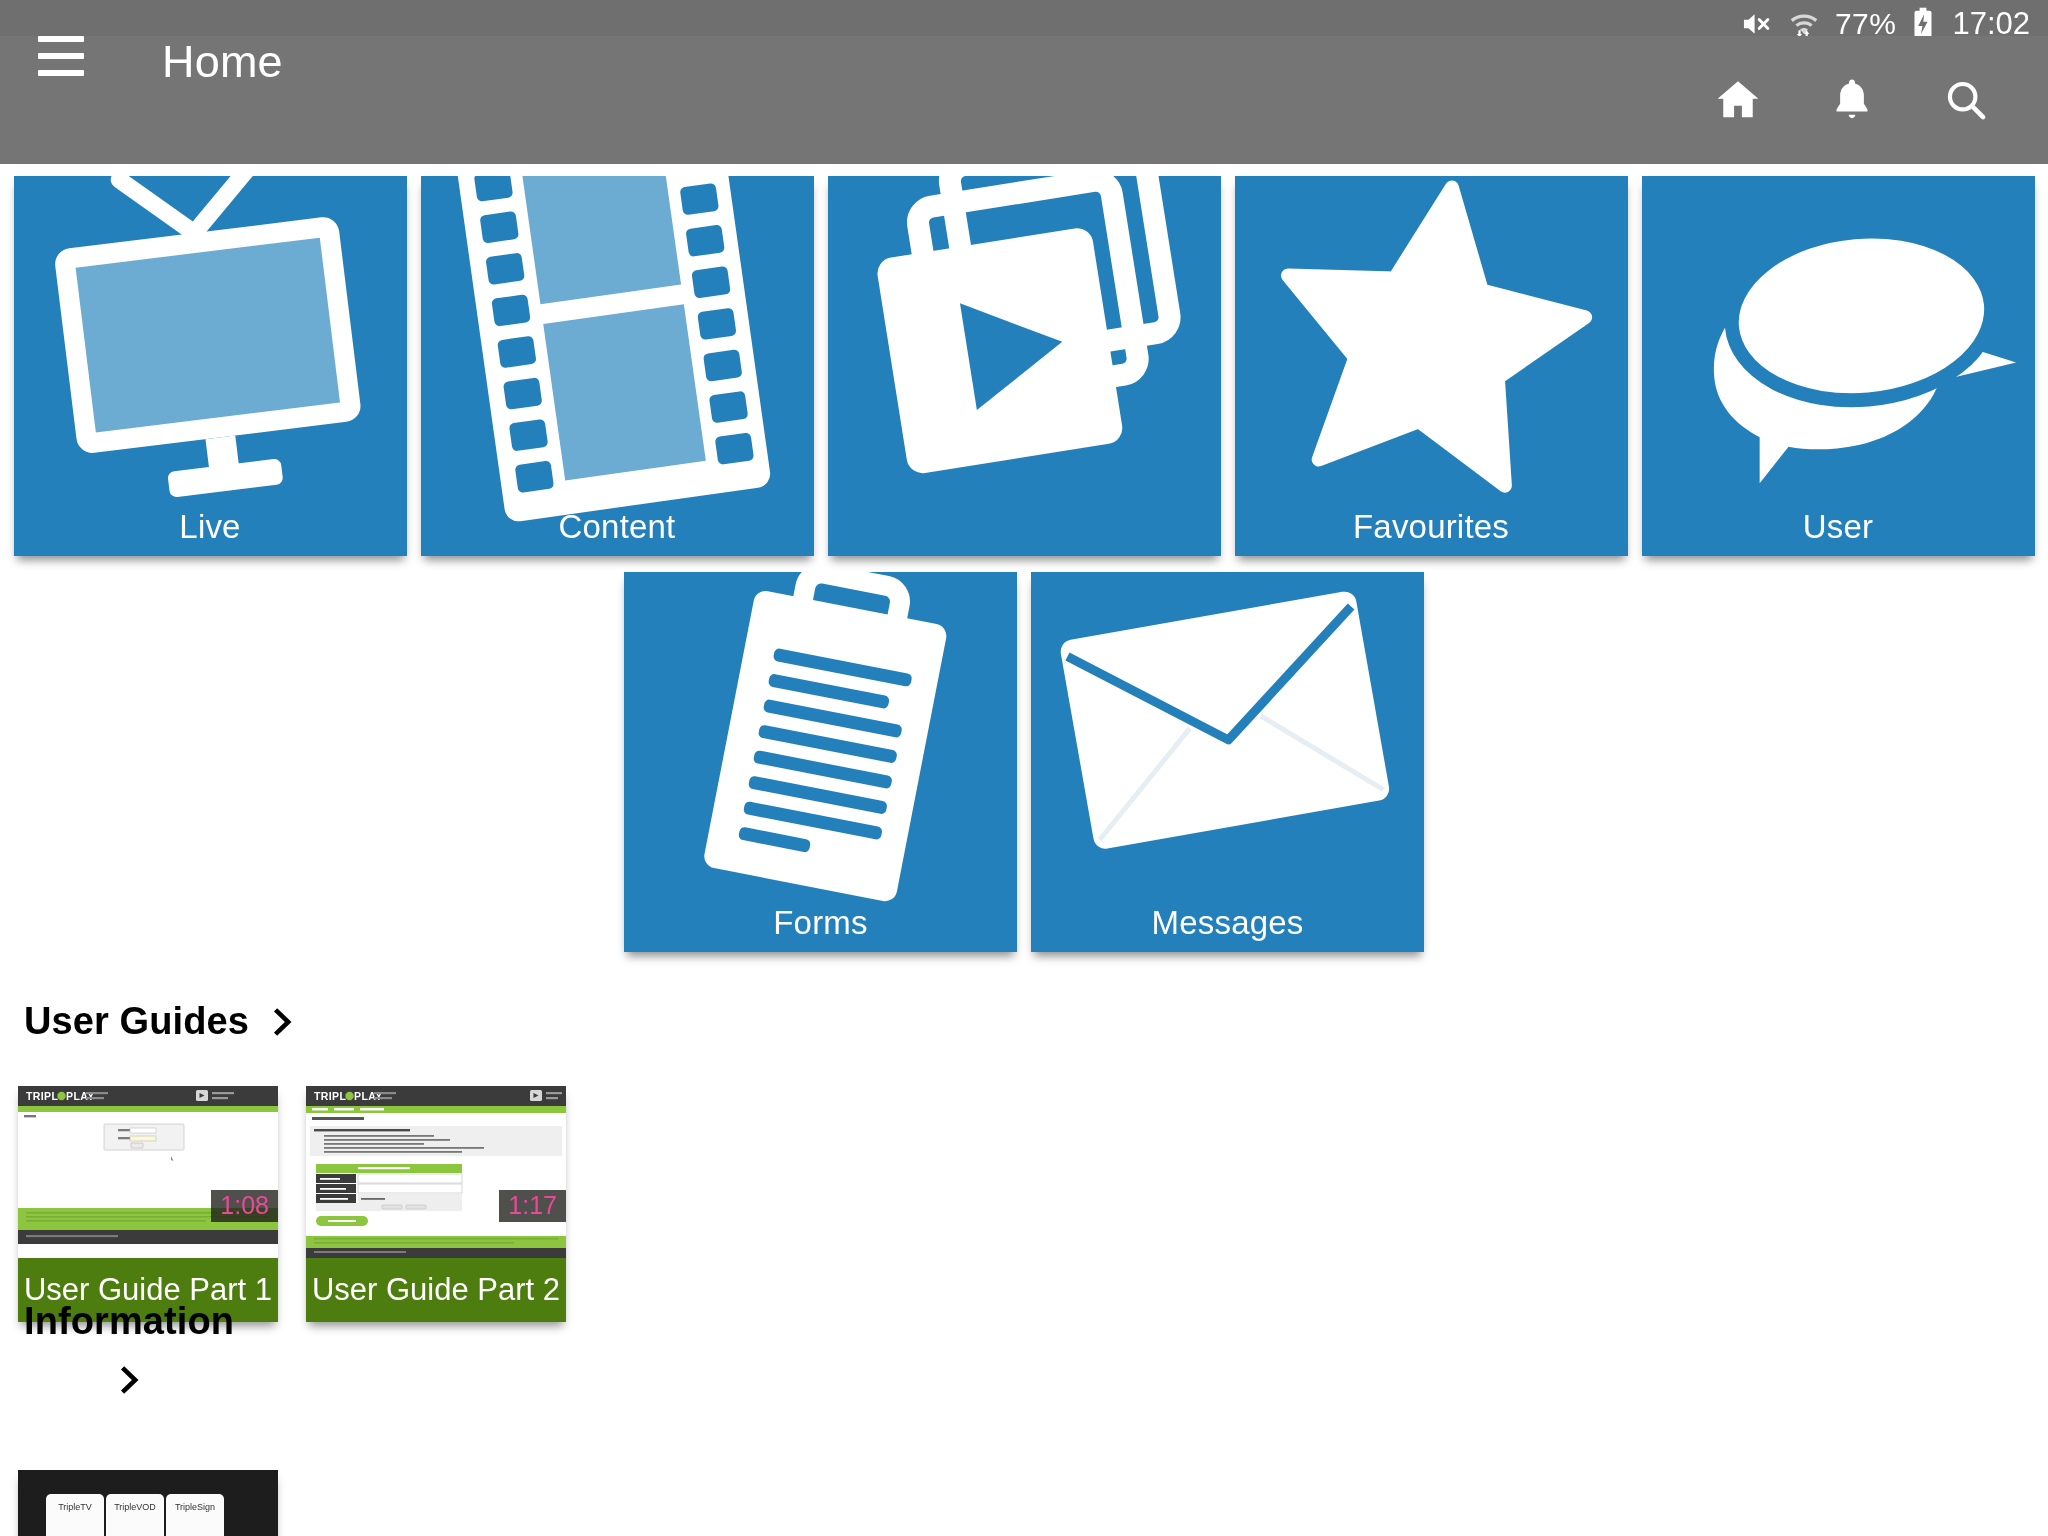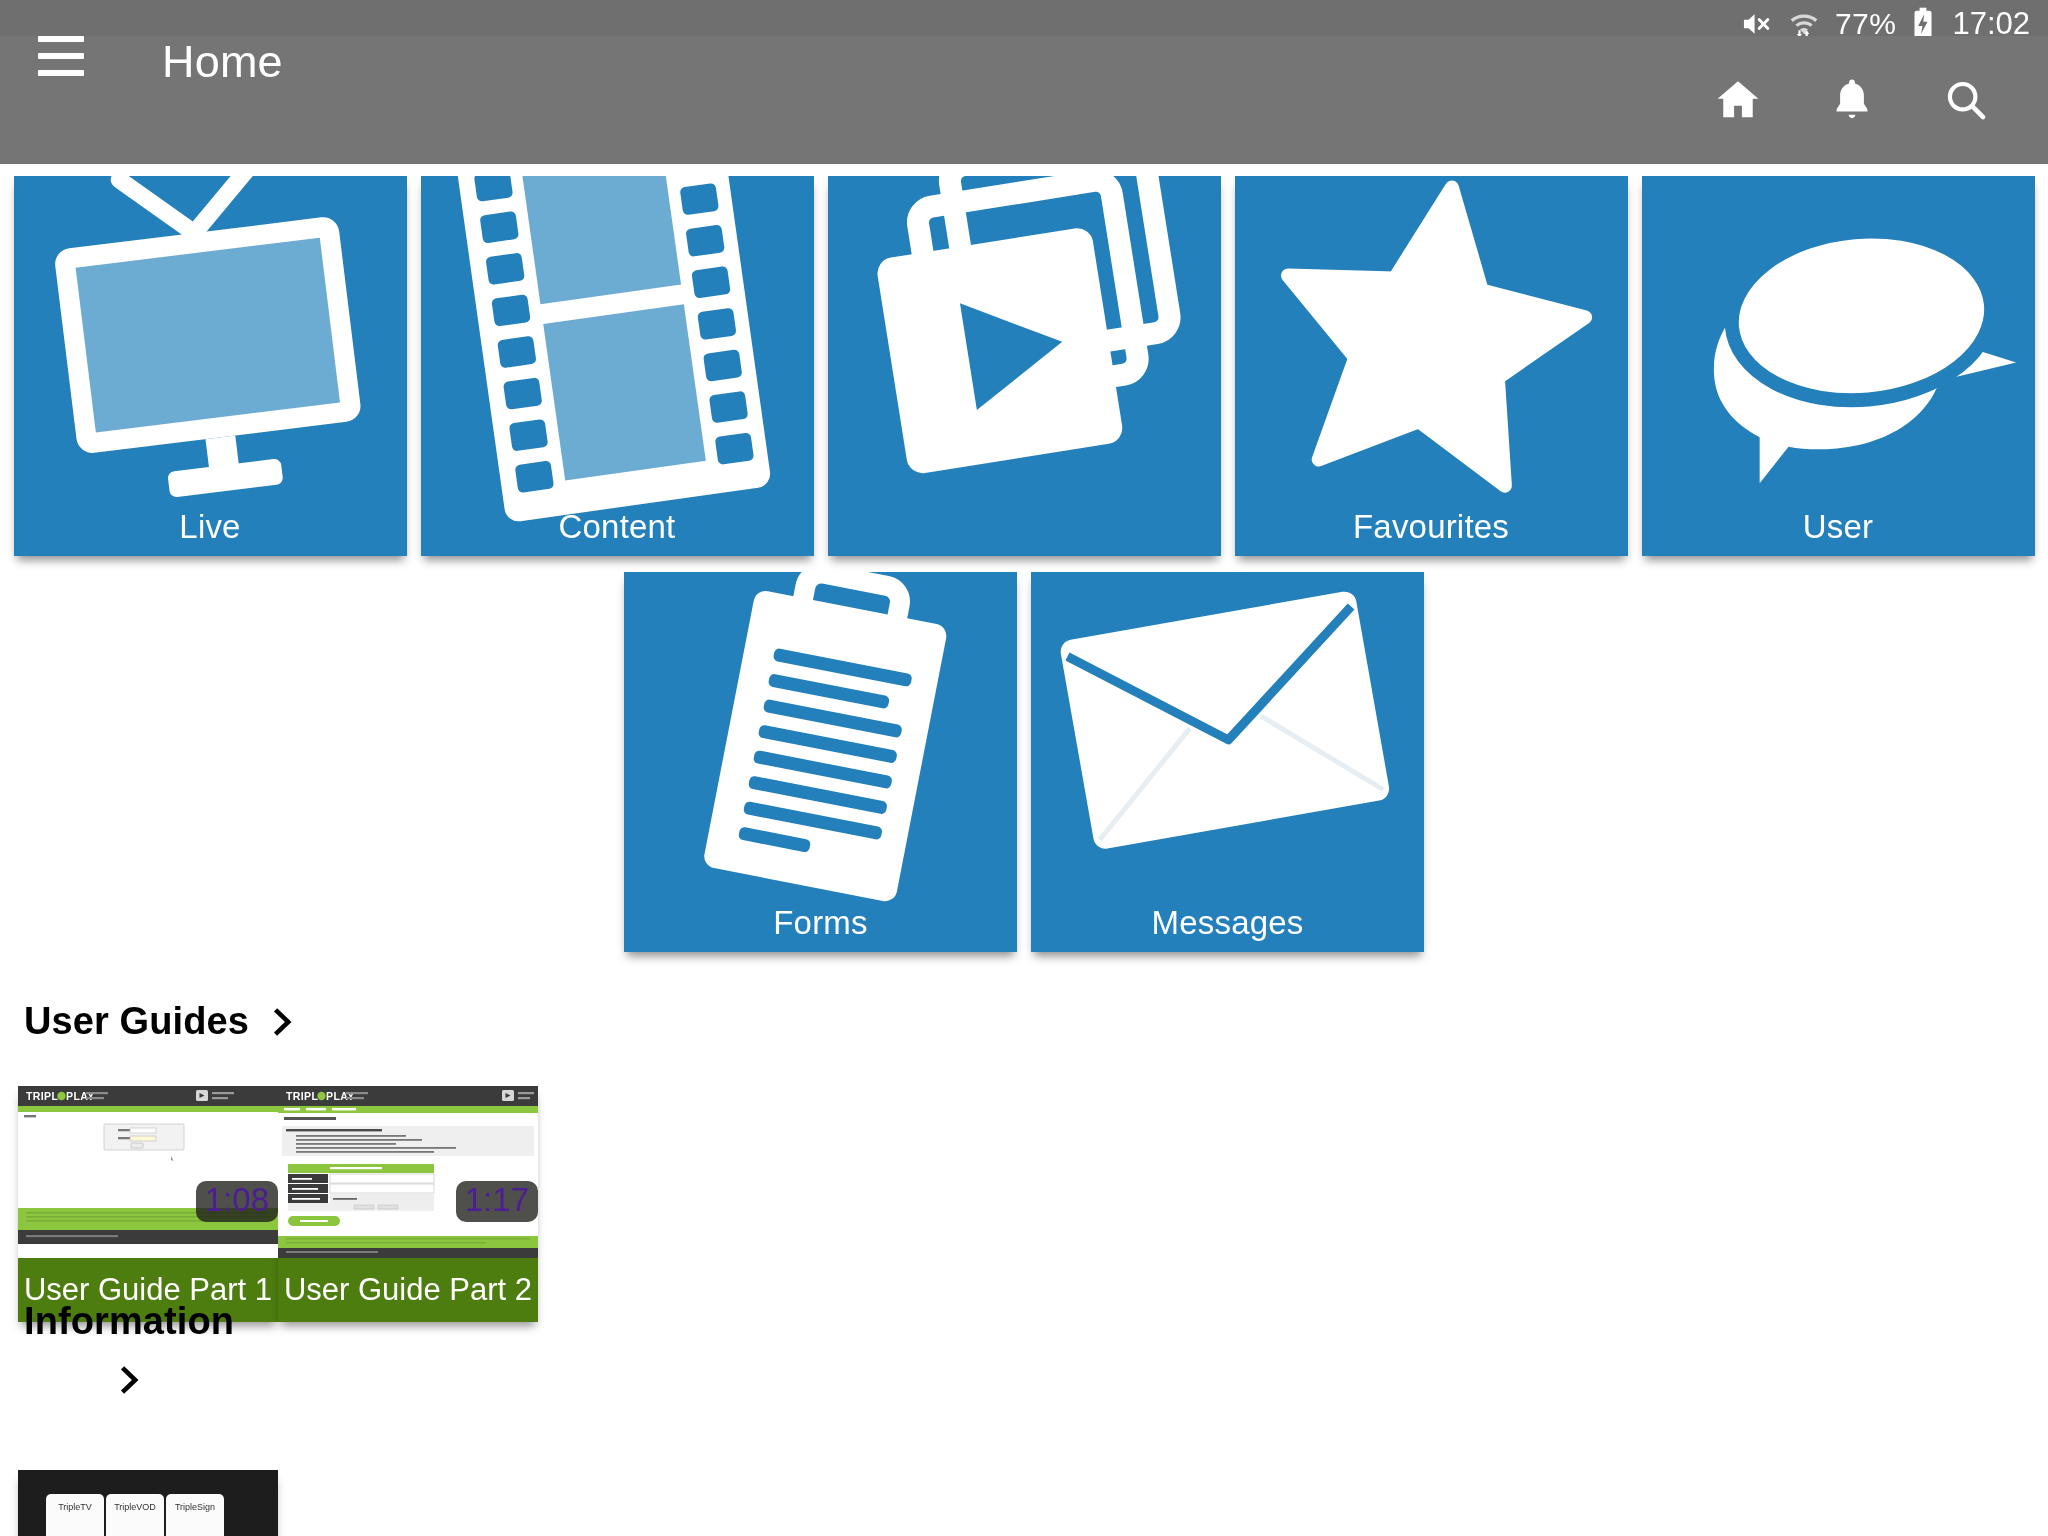--- a/index.html
+++ b/index.html
@@ -63,32 +63,32 @@
     display:flex; align-items:center; gap: 16px;
     margin-left: 24px; cursor: pointer;
   }
   .section-head .title { font-size: 38px; font-weight: 700; color:#000000; letter-spacing:.1px; }
   .chev { display:flex; align-items:center; }
 
   #user-guides-head { position:absolute; top: 1000px; left:0; }
   #information-head { position:absolute; top: 1300px; left:0;flex-direction:column; }
 
   
-  .cards-row { position:absolute; top: 1086px; left: 18px; display:flex; }
+  .cards-row { position:absolute; top: 1086px; left: 18px; display:flex; gap: 28px; }
   .vcard {
     width: 260px;
     box-shadow: 0 7px 9px -3px rgba(0,0,0,0.42);
     background:#2380ba; cursor:pointer; flex:0 0 auto;
   }
   .thumb { position: relative; width: 260px; height: 172px; background:#ffffff; overflow:hidden; }
   .thumb svg { display:block; width:100%; height:100%; }
   .dur {
     position:absolute; right: 0px; bottom: 36px;
-    background: rgba(30,30,26,0.78); color:#4c1d95;
-    font-size: 33px; padding: 2px 9px 4px 9px; line-height:1.05;border-radius:10px;
+    background: rgba(30,30,26,0.78); color:#ec4899;
+    font-size: 25px; padding: 2px 9px 4px 9px; line-height:1.05;
   }
   .vcard .vlabel {
     height: 64px; display:flex; align-items:center; justify-content:center;
     color:#ffffff; font-size: 31px; background:#4d7c0f;
   }
 
   
   .info-row { position:absolute; top: 1470px; left: 18px; display:flex; gap: 28px; }
   .icard { width: 260px; box-shadow: 0 7px 9px -3px rgba(0,0,0,0.42); flex:0 0 auto; cursor:pointer; }
   .ithumb { width:260px; height:172px; background:#1d1d1d; overflow:hidden; position:relative; }

